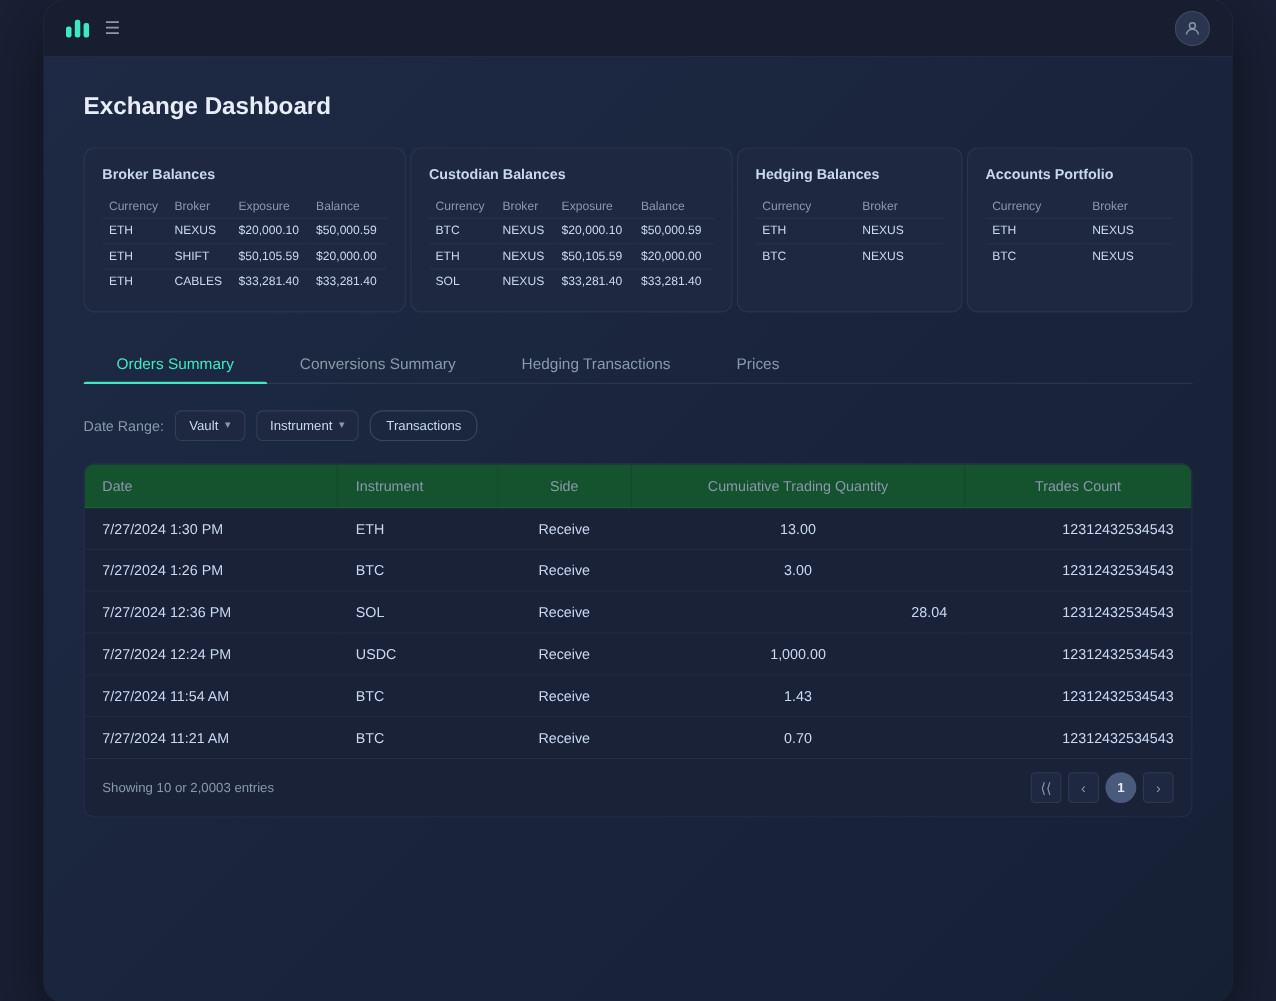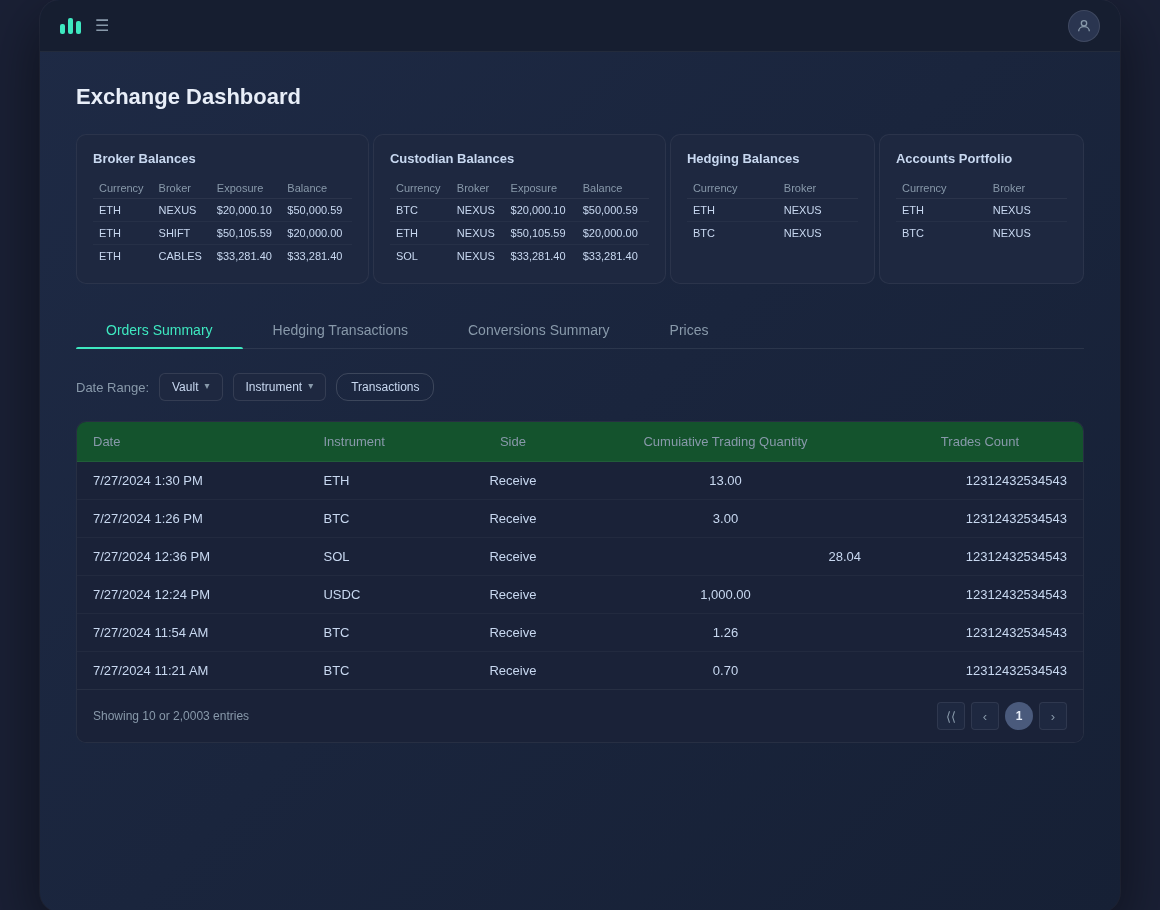--- a/index.html
+++ b/index.html
@@ -409,22 +409,22 @@
                 <td>NEXUS</td>
               </tr>
             </tbody>
         </table>
       </div>
 
     </div>
 
     <div class="tabs-row">
       <div class="tab active">Orders Summary</div>
+      <div class="tab">Conversions Summary</div>
       <div class="tab">Hedging Transactions</div>
-      <div class="tab">Conversions Summary</div>
       <div class="tab">Prices</div>
     </div>
 
     <div class="filters-row">
       <span class="filter-label">Date Range:</span>
       <div class="filter-dropdown">
         <span>Vault</span>
         <span class="chevron">▾</span>
       </div>
       <div class="filter-dropdown">
@@ -471,21 +471,21 @@
               <td>7/27/2024 12:24 PM</td>
               <td>USDC</td>
               <td class="side-receive">Receive</td>
               <td style="text-align: center;">1,000.00</td>
               <td style="text-align: right;">12312432534543</td>
             </tr>
             <tr>
               <td>7/27/2024 11:54 AM</td>
               <td>BTC</td>
               <td class="side-receive">Receive</td>
-              <td style="text-align: center;">1.26</td>
+              <td style="text-align: center;">1.43</td>
               <td style="text-align: right;">12312432534543</td>
             </tr>
             <tr>
               <td>7/27/2024 11:21 AM</td>
               <td>BTC</td>
               <td class="side-receive">Receive</td>
               <td style="text-align: center;">0.70</td>
               <td style="text-align: right;">12312432534543</td>
             </tr>
           </tbody>

